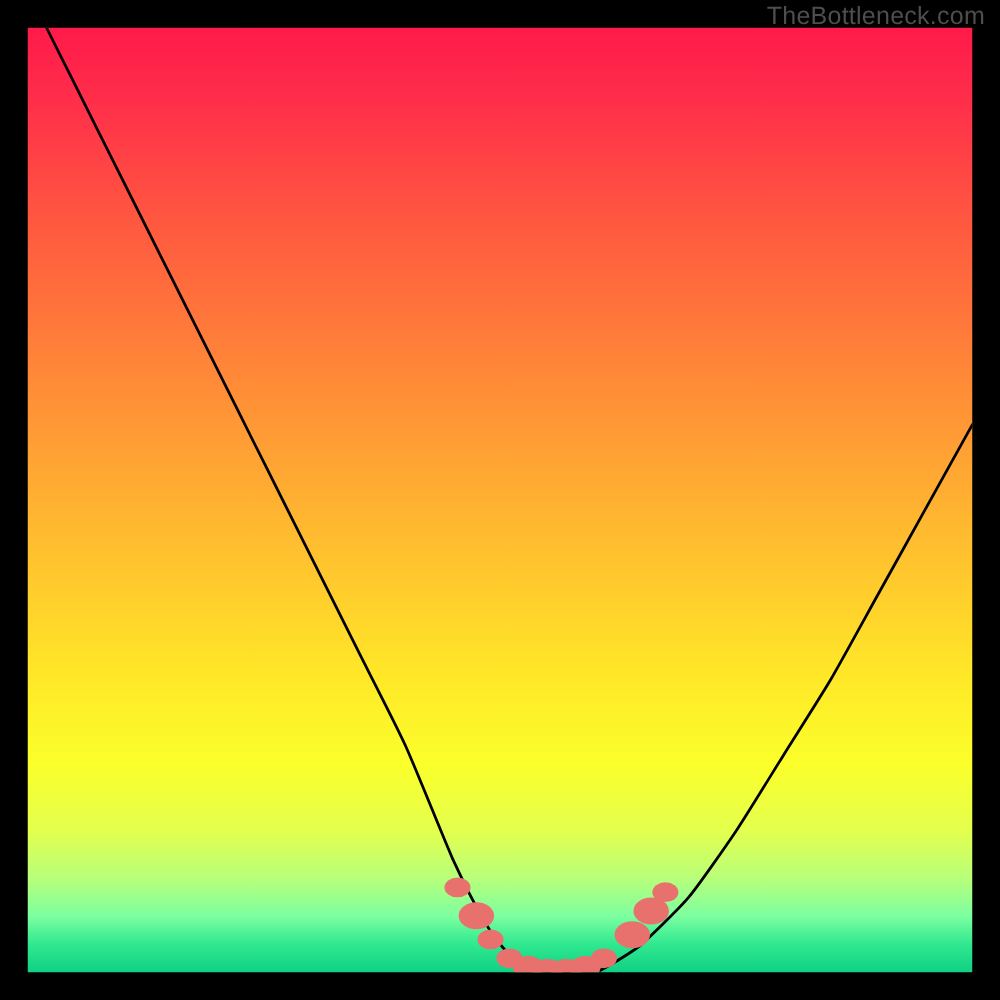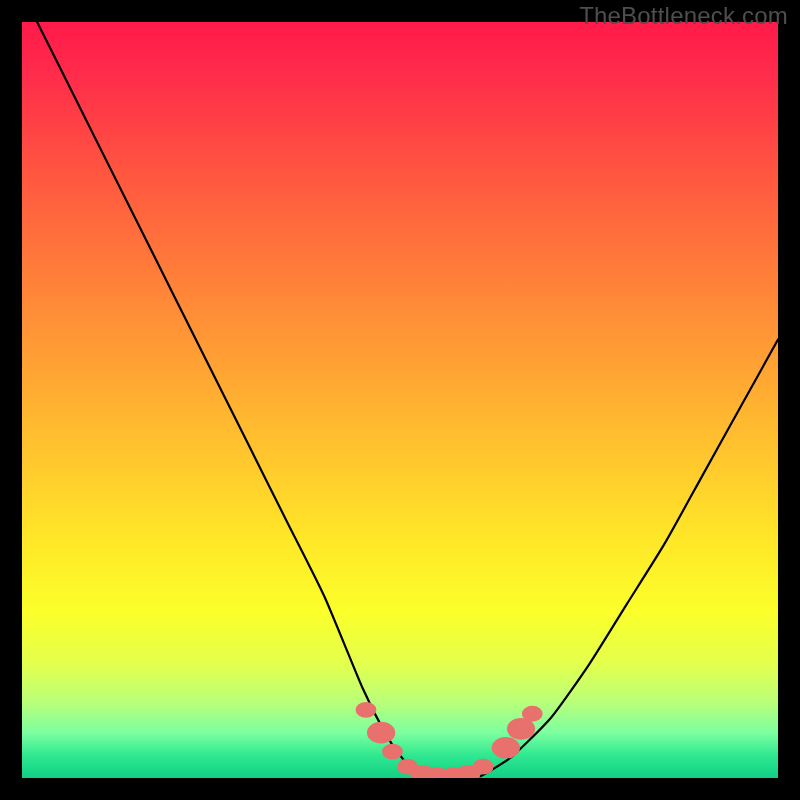--- a/index.html
+++ b/index.html
@@ -43,21 +43,21 @@
       #7dffa0 94%,
       #30e890 97%,
       #10d084 100%
     );
   }
   .attribution {
     position: absolute;
     top: 2px;
     right: 12px;
     color: #4e4e4e;
-    font-size: 24px;
+    font-size: 20px;
     font-weight: 500;
     letter-spacing: 0.2px;
     user-select: none;
   }
   svg.curve {
     position: absolute;
     inset: 0;
     width: 100%;
     height: 100%;
   }

